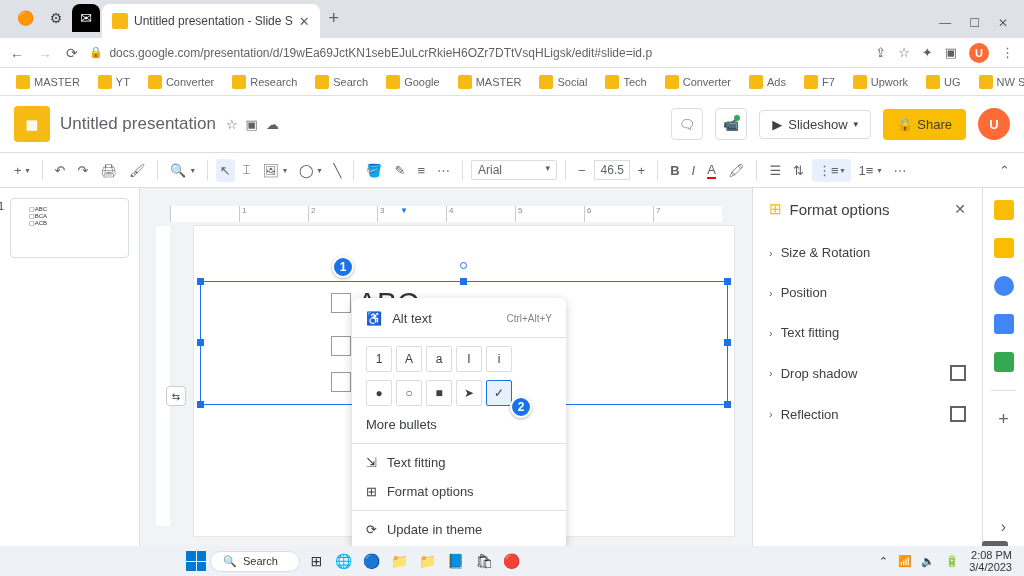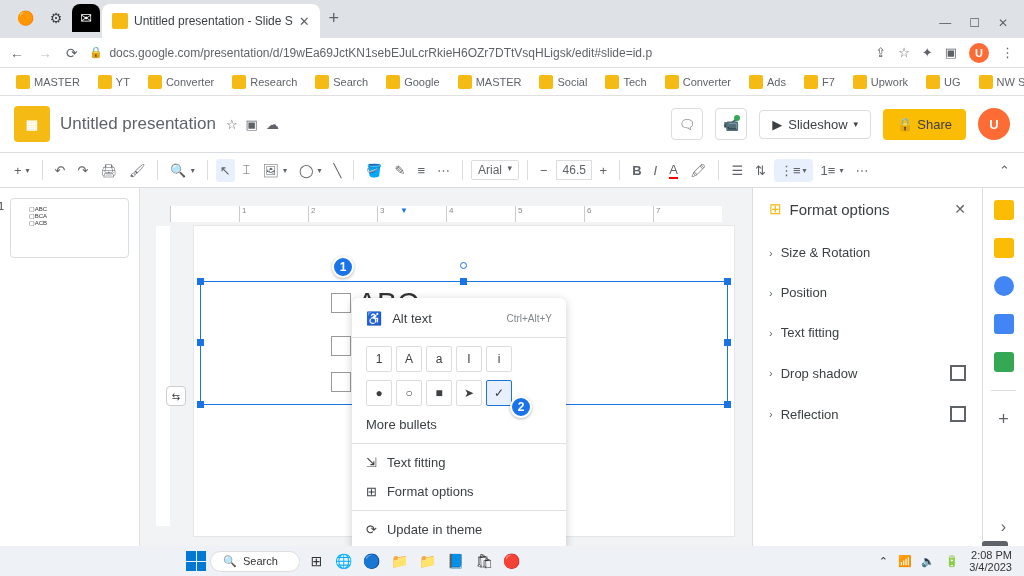--- a/index.html
+++ b/index.html
@@ -39,21 +39,21 @@
 .meet { position:relative; }
 .meet .dot { width:6px; height:6px; background:#34a853; border-radius:50%; position:absolute; top:6px; right:6px; }
 .slideshow-btn { border:1px solid #dadce0; border-radius:4px; padding:6px 12px; display:flex; align-items:center; gap:6px; font-size:13px; }
 .share-btn { background:#fbbc04; border-radius:4px; padding:8px 14px; font-size:13px; font-weight:500; display:flex; align-items:center; gap:4px; }
 .avatar { width:32px; height:32px; background:#ff6b35; border-radius:50%; color:#fff; display:flex; align-items:center; justify-content:center; font-weight:bold; }
 
 .toolbar { height:36px; border-top:1px solid #dadce0; border-bottom:1px solid #dadce0; display:flex; align-items:center; padding:0 10px; gap:4px; color:#5f6368; }
 .toolbar .sep { width:1px; height:20px; background:#dadce0; margin:0 4px; }
 .tb { padding:4px 4px; font-size:13px; display:flex; align-items:center; gap:2px; }
 .tb.dd::after { content:"▾"; font-size:8px; margin-left:2px; }
-.font-sel { border:1px solid #dadce0; border-radius:2px; padding:2px 6px; font-size:12px; width:48px; display:flex; justify-content:space-between; }
+.font-sel { border:1px solid #dadce0; border-radius:2px; padding:2px 6px; font-size:12px; width:86px; display:flex; justify-content:space-between; }
 .size-box { border:1px solid #dadce0; padding:2px 6px; font-size:12px; width:36px; text-align:center;}
 .active-dd { background:#e8f0fe; border-radius:4px; padding:4px 6px; }
 .toolbar .collapse { margin-left:auto; }
 
 .main { display:flex; height:calc(576px - 38px - 30px - 28px - 56px - 36px - 30px); }
 .thumb-col { width:140px; padding:10px; border-right:1px solid #e0e0e0; }
 .thumb { border:1px solid #dadce0; border-radius:4px; height:60px; padding:6px 18px; font-size:6px; color:#333; position:relative;}
 .thumb-num { position:absolute; left:-12px; top:2px; font-size:11px; }
 .canvas-area { flex:1; background:#f1f3f4; position:relative; padding:18px 30px 10px; overflow:hidden; }
 .ruler-h { height:16px; background:#fff; margin-bottom:4px; position:relative; font-size:8px; color:#888; display:flex;}

